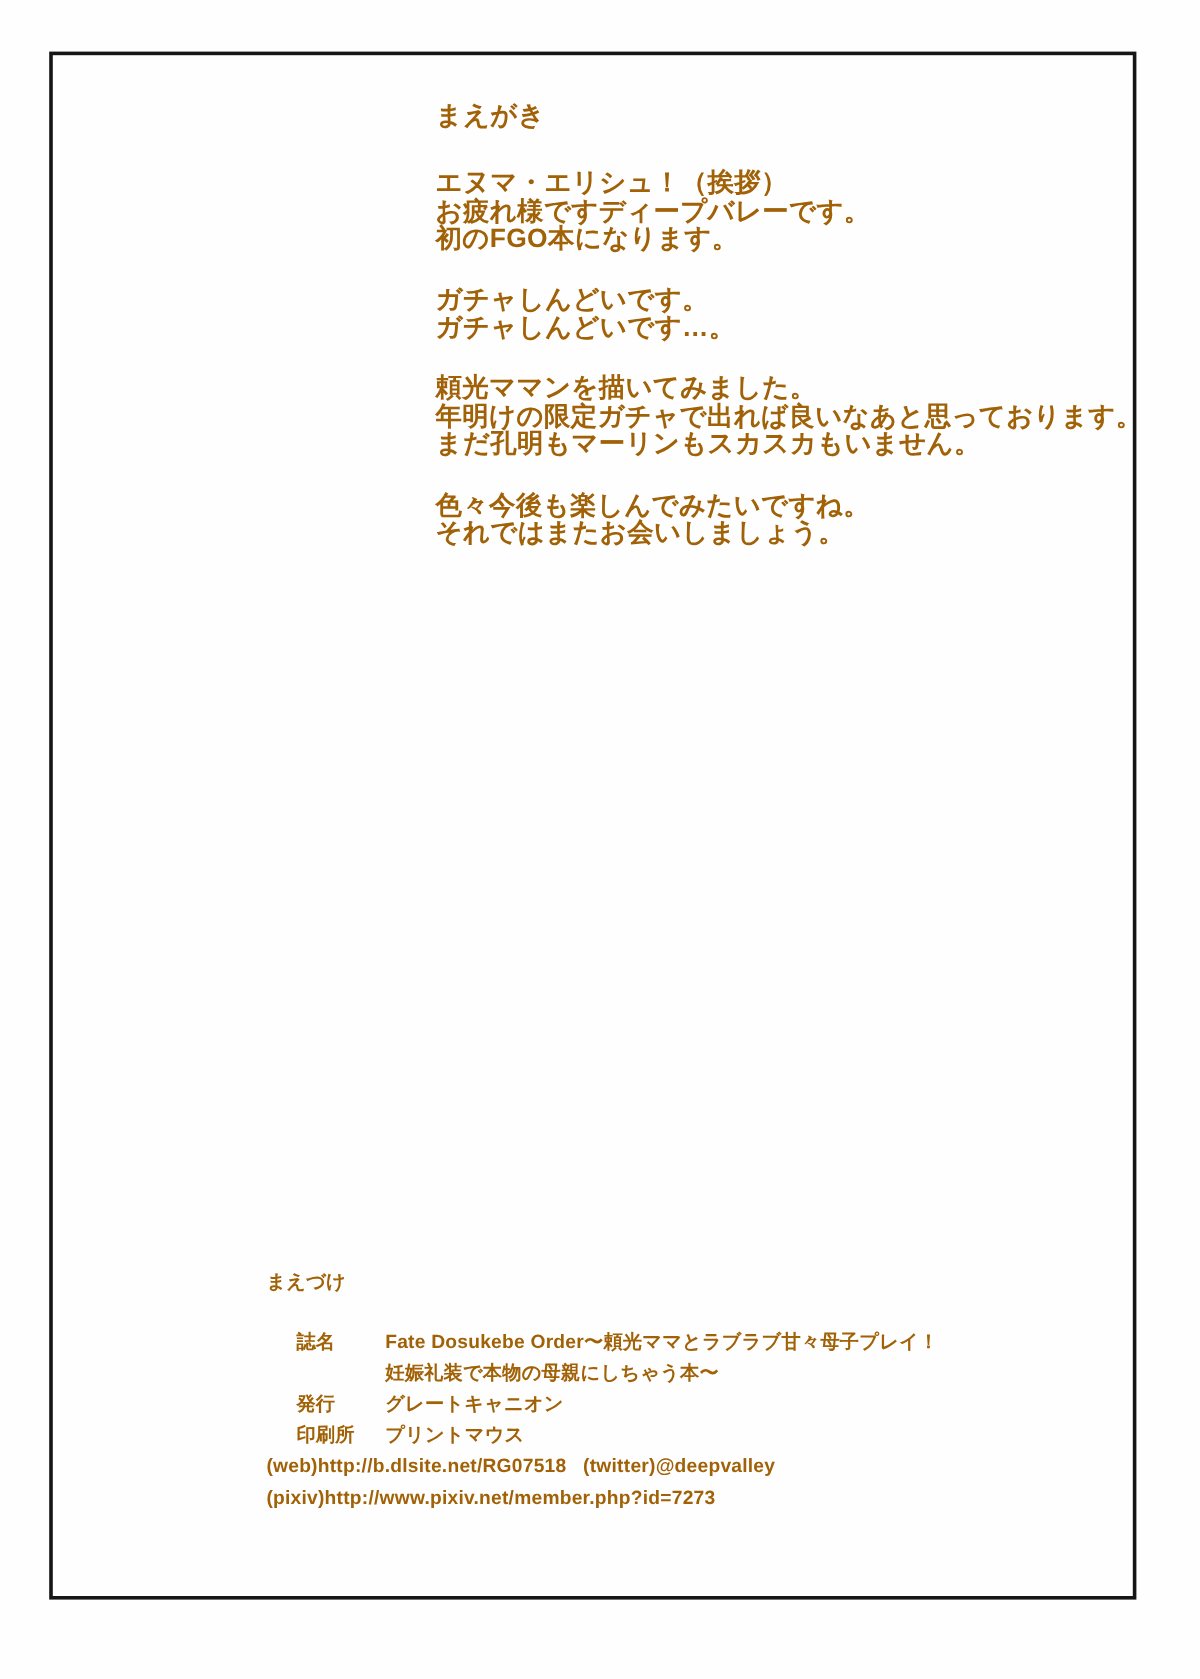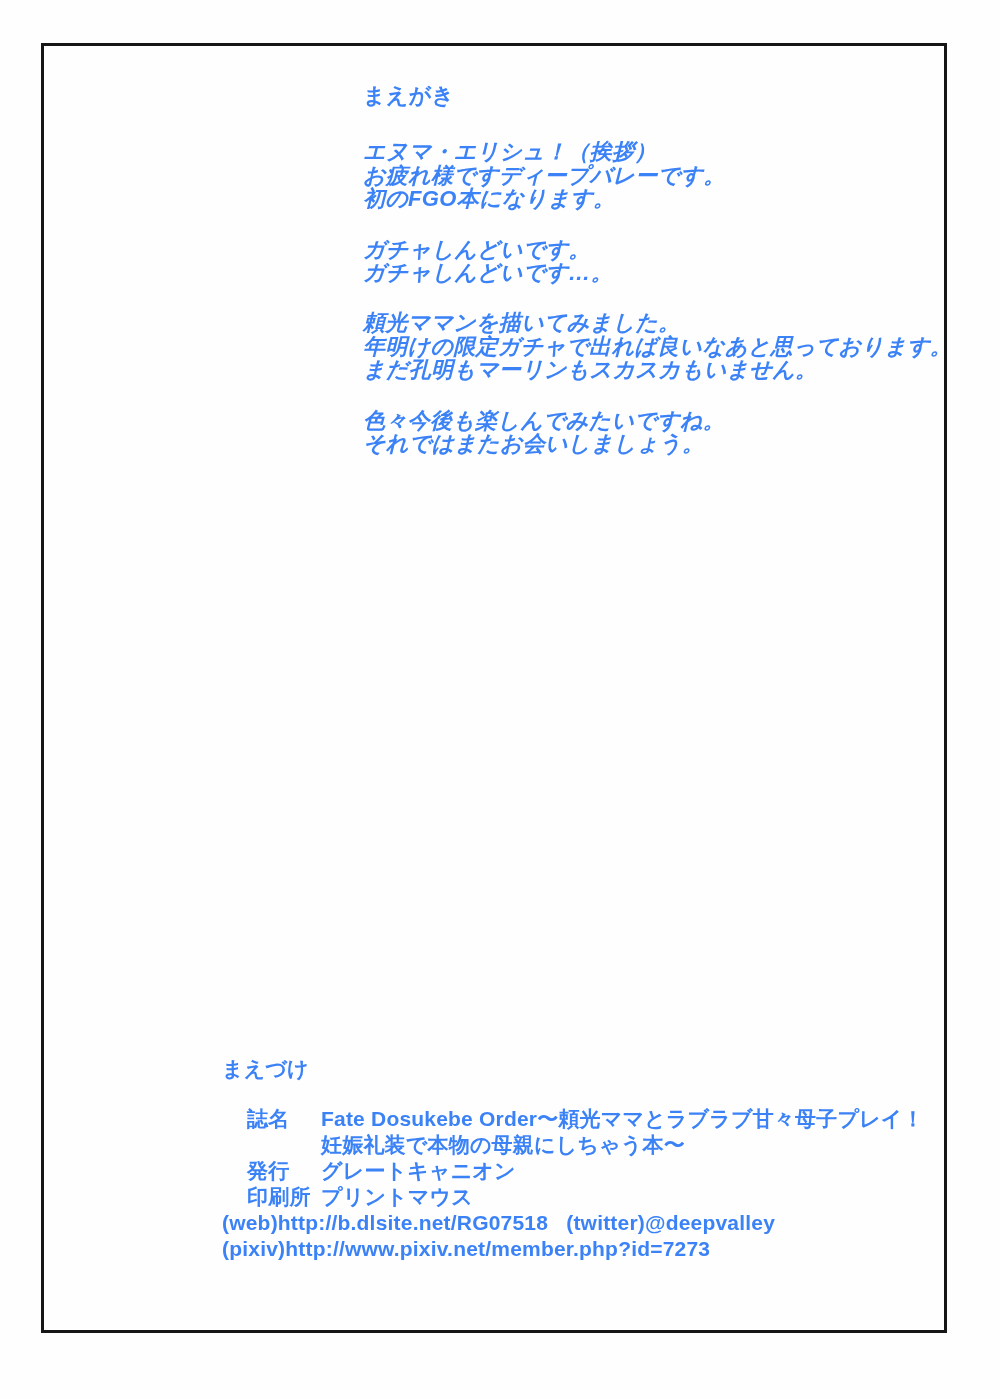--- a/index.html
+++ b/index.html
@@ -6,21 +6,21 @@
     margin: 0;
     padding: 0;
     background: #ffffff;
   }
   .page {
     position: relative;
     width: 1000px;
     height: 1399px;
     background: #fefefe;
     font-family: "Liberation Sans", sans-serif;
-    color: #3b82f6;
+    color: #a16207;
     overflow: hidden;
   }
   .page-border {
     position: absolute;
     left: 41px;
     top: 43px;
     width: 906px;
     height: 1290px;
     border: 3px solid #161616;
     box-sizing: border-box;
@@ -37,29 +37,28 @@
     letter-spacing: 0.3px;
   }
   .preface-title {
     margin-bottom: 33px;
   }
   .paragraph {
     margin-bottom: 27px;
   }
   .line {
     white-space: pre;
-    font-style: italic;
   }
   
   .colophon {
     position: absolute;
     left: 222px;
     top: 1056px;
     width: 720px;
-    font-size: 21px;
+    font-size: 16px;
     line-height: 26px;
     font-weight: bold;
     letter-spacing: 0.2px;
   }
   .colophon-title {
     margin-bottom: 24px;
   }
   .colophon-row {
     display: flex;
   }

